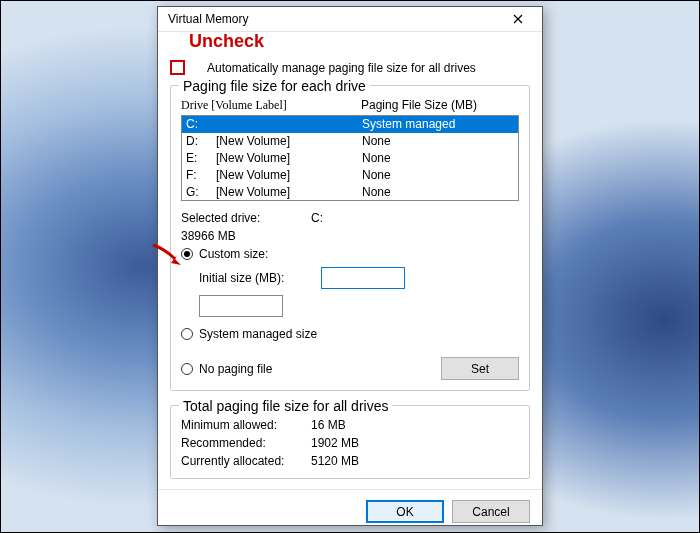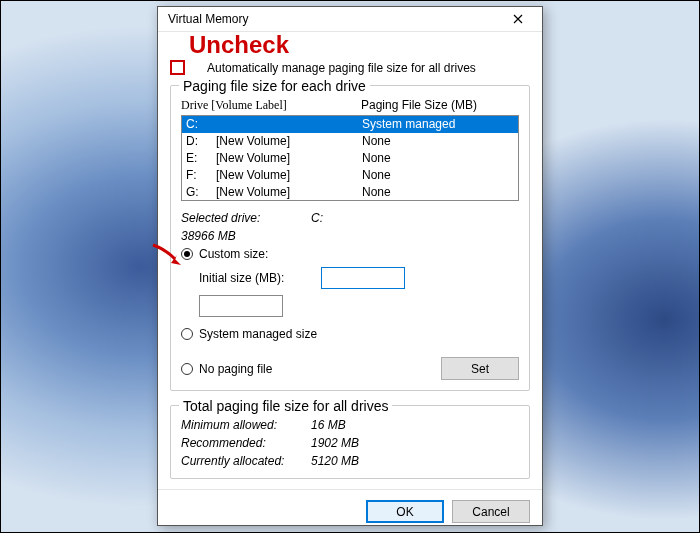--- a/index.html
+++ b/index.html
@@ -19,33 +19,33 @@
   .chk { width: 15px; height: 15px; border: 2px solid #c00; background: #fff; display: inline-block; }
   .group { border: 1px solid #ccc; border-radius: 2px; padding: 8px 10px 10px 10px; margin-top: 6px; position: relative; }
   .group-title { position: absolute; top: -8px; left: 8px; background: #fff; padding: 0 4px; font-size: 14px; }
   .drive-head { display: flex; margin: 4px 0 2px 0; }
   .drive-head span:first-child { width: 180px; font-family: Liberation Serif, serif; }
   .drive-list { border: 1px solid #888; height: 86px; overflow: hidden; }
   .drive-row { display: flex; height: 17px; line-height: 17px; padding: 0 4px; cursor: pointer; }
   .drive-row .col-drive { width: 30px; }
   .drive-row .col-label { width: 146px; }
   .drive-row.selected { background: #0078d7; color: #fff; }
-  .kv { display: flex; margin-top: 4px; font-style: italic; }
+  .kv { display: flex; margin-top: 4px; }
   .kv .k { width: 130px; }
   .radio-row { display: flex; align-items: center; gap: 6px; margin-top: 4px; }
   .radio { width: 12px; height: 12px; border: 1px solid #333; border-radius: 50%; display: inline-flex; align-items: center; justify-content: center; }
   .radio.sel::after { content:""; width:6px; height:6px; background:#000; border-radius:50%; }
   .size-row { display: flex; align-items: center; margin-top: 6px; padding-left: 18px; gap: 10px; }
   .size-row .lbl { width: 112px; }
   .txtbox { width: 84px; height: 22px; border: 1px solid #0078d7; background: #fff; padding: 0 4px; }
   .txtbox.plain { border: 1px solid #888; }
   .btn { width: 78px; height: 23px; border: 1px solid #adadad; background: #e1e1e1; display: flex; align-items: center; justify-content: center; cursor: pointer; }
   .btn.primary { border: 2px solid #0078d7; background: #e5f1fb; }
   .btn-row { display: flex; justify-content: flex-end; gap: 8px; padding: 10px 12px; border-top: 1px solid #e5e5e5; }
-  .annot-uncheck { position: absolute; left: 188px; top: 30px; color: #c00; font-weight: bold; font-size: 24px; pointer-events: none; }
+  .annot-uncheck { position: absolute; left: 188px; top: 30px; color: #c00; font-weight: bold; font-size: 18px; pointer-events: none; }
   .annot-arrow { position: absolute; left: 150px; top: 242px; pointer-events: none; }
 </style>
 </head>
 <body>
 
 <div class="wallpaper"></div>
 
 <div class="dialog">
   <div class="titlebar">
     <div class="titlebar-title">Virtual Memory</div>

